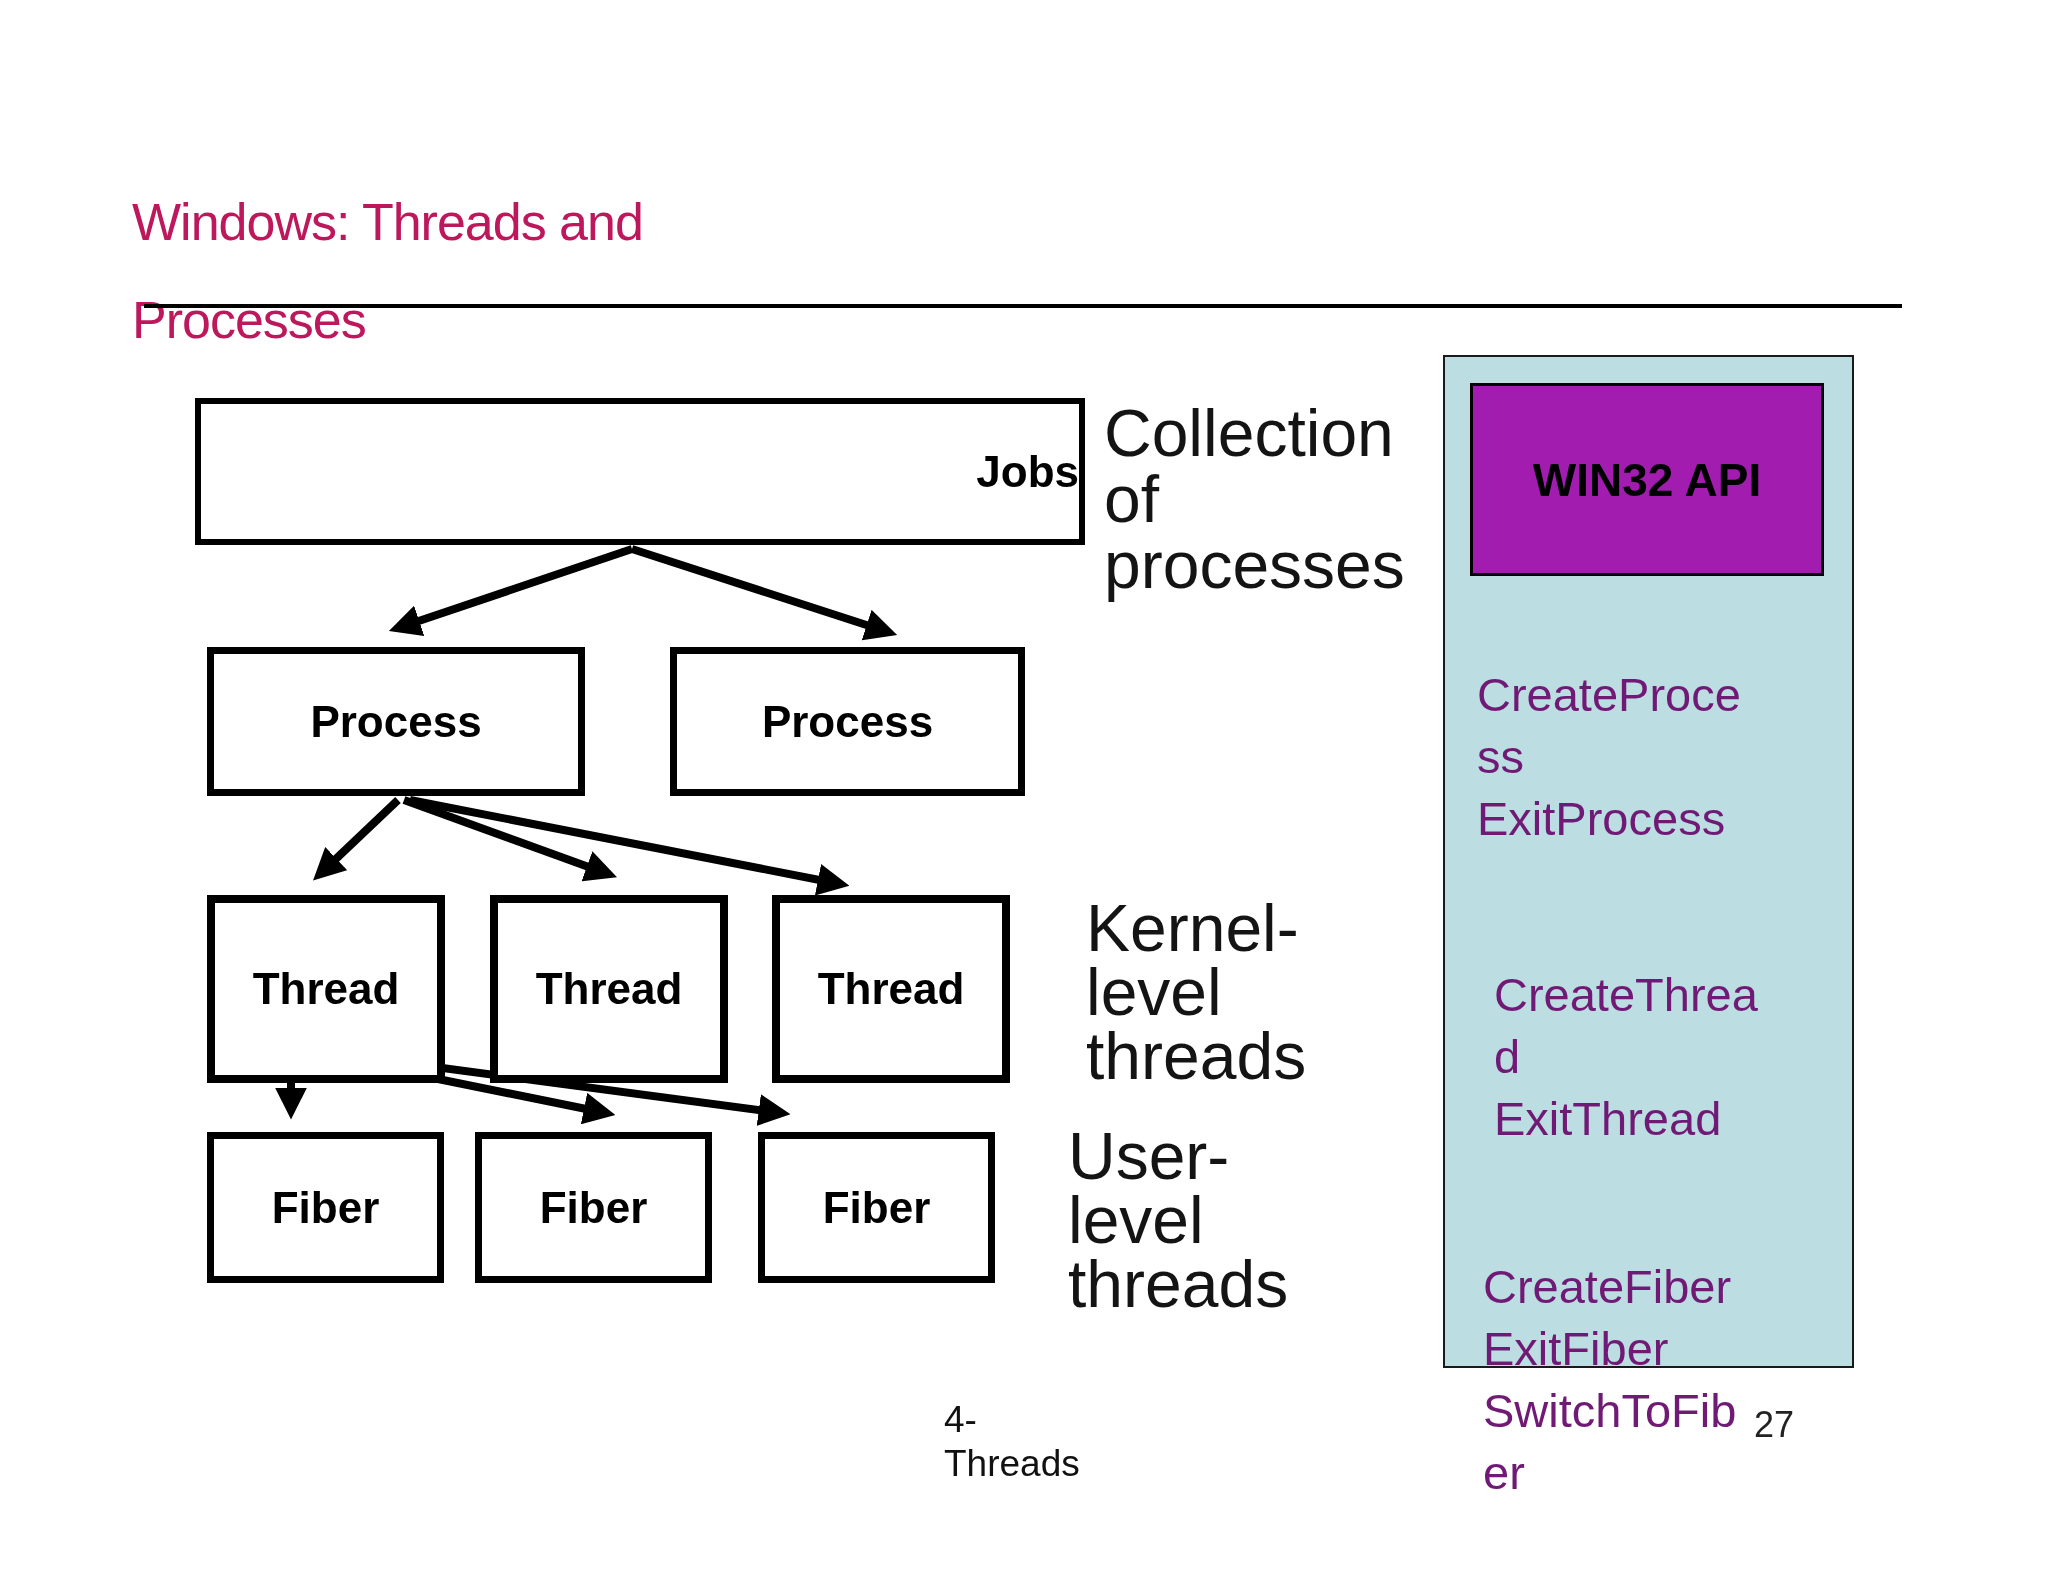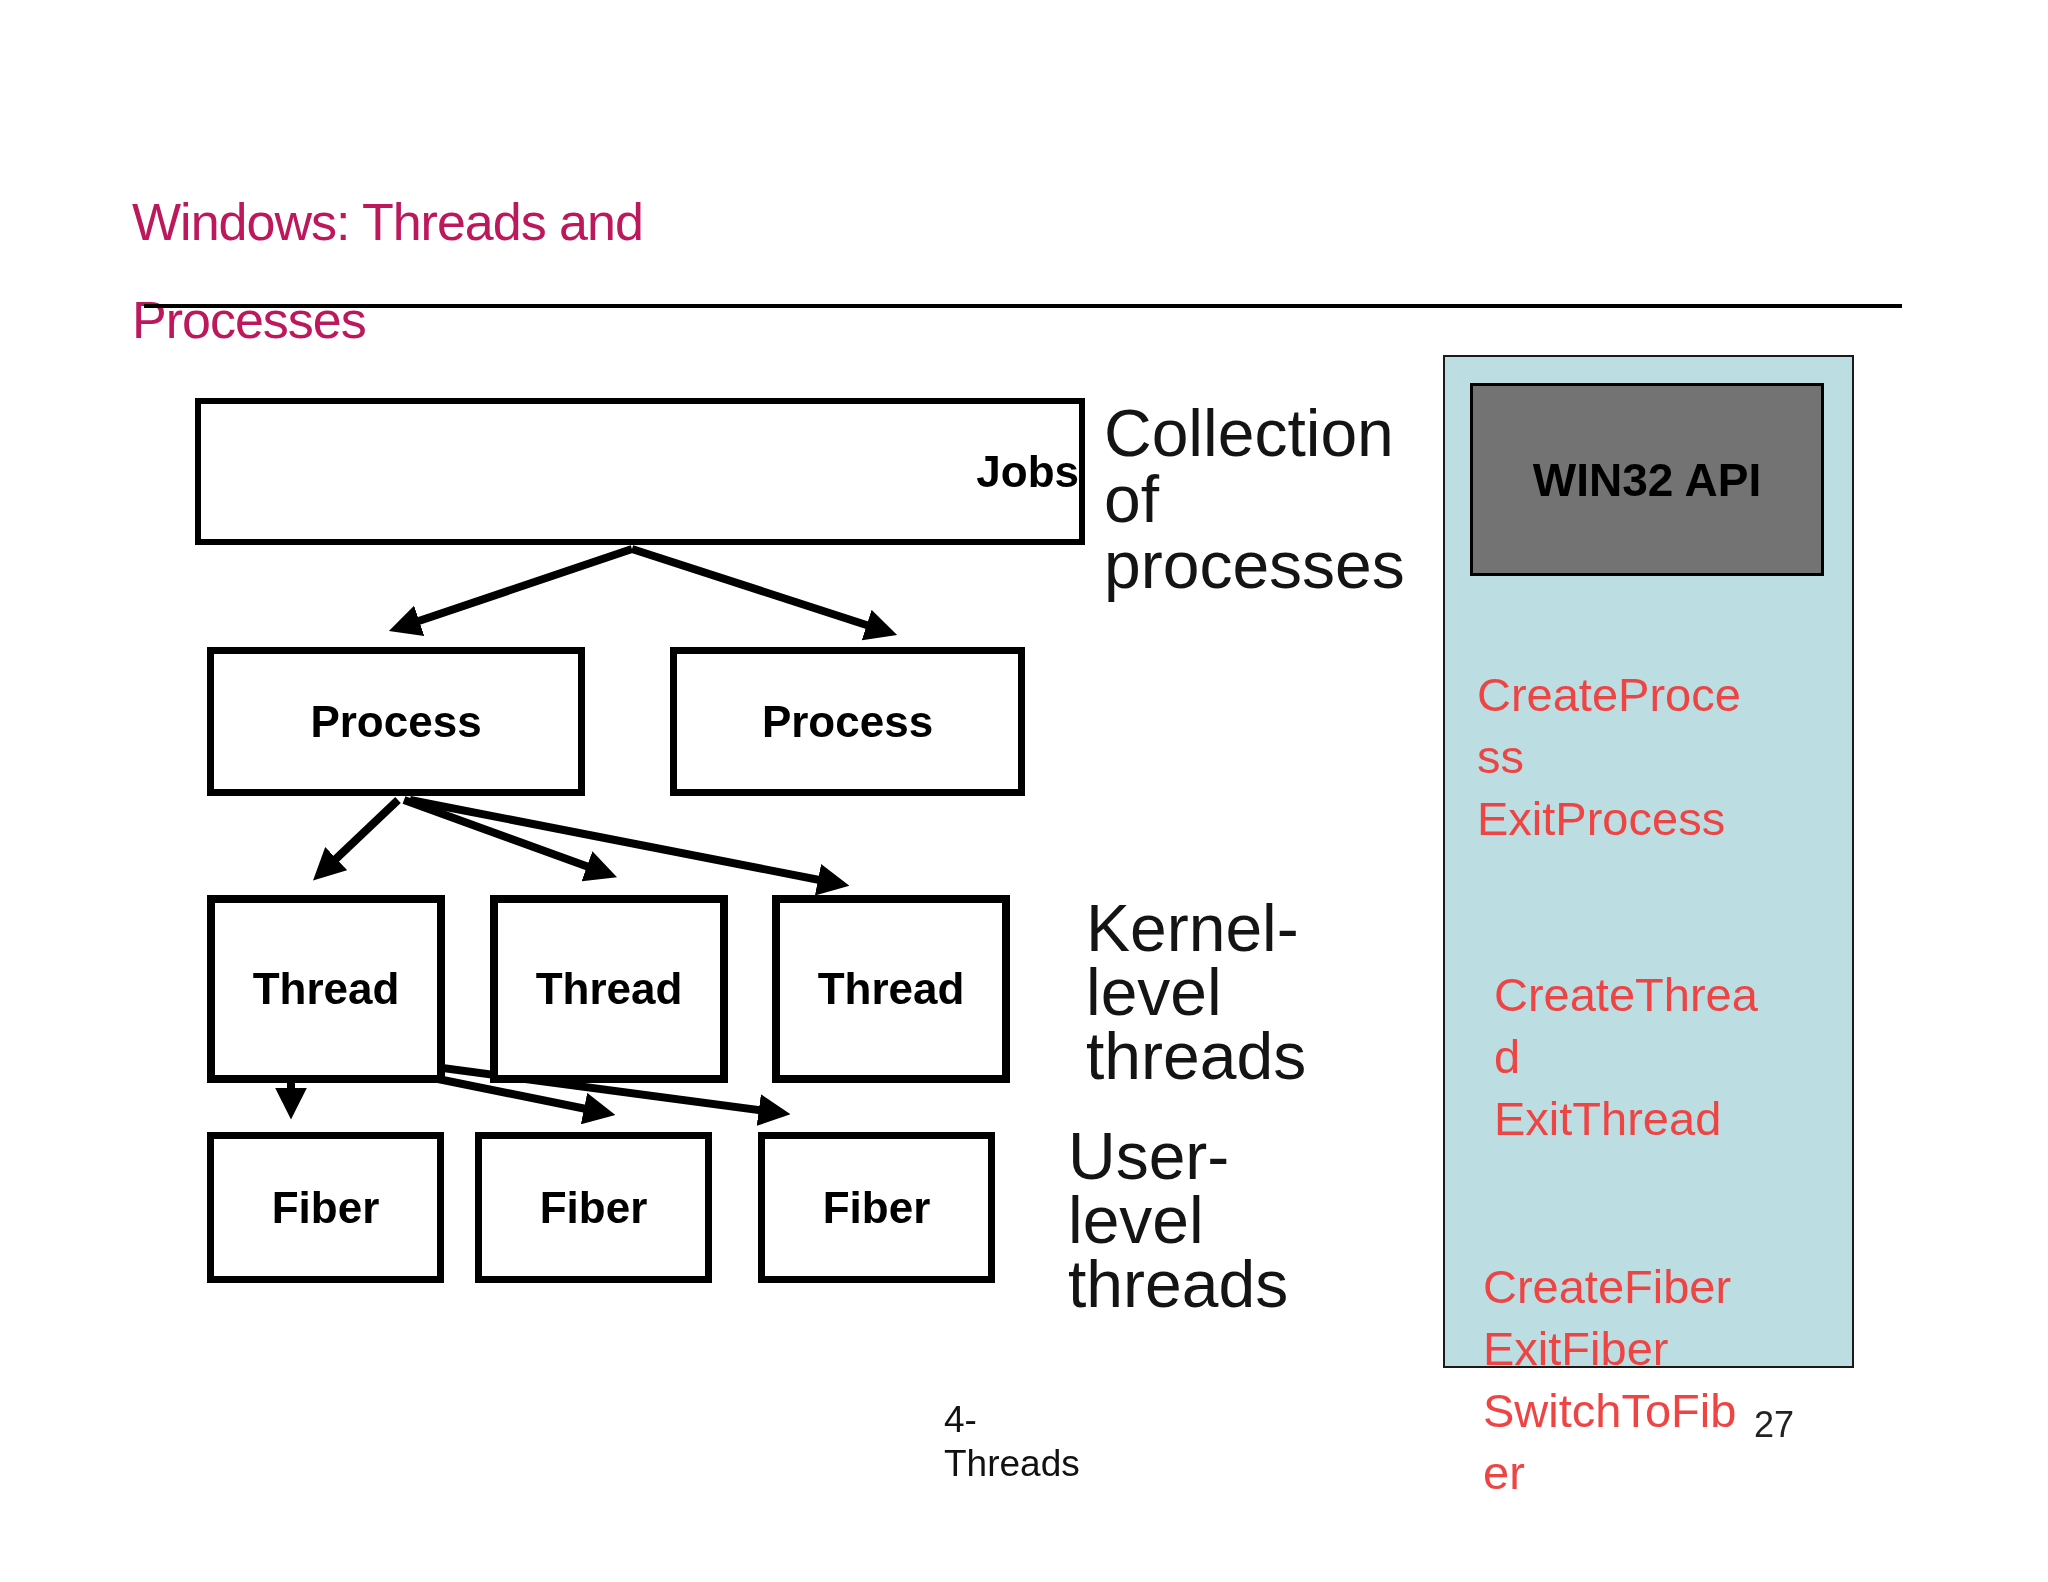--- a/index.html
+++ b/index.html
@@ -46,27 +46,27 @@
   .panel{
     left:1443px;top:355px;width:411px;height:1013px;
     box-sizing:border-box;
     background:#BCDEE2;
     border:2px solid #1a1a1a;
     z-index:1;
   }
   .apibox{
     left:1470px;top:383px;width:354px;height:193px;
     box-sizing:border-box;
-    background:#737373;border:3px solid #000;
+    background:#a21caf;border:3px solid #000;
     display:flex;align-items:center;justify-content:center;
     font-weight:bold;font-size:46px;color:#000;
     z-index:2;
   }
   .apitext{
-    color:#ef4444;font-size:47px;line-height:62px;z-index:2;
+    color:#701a75;font-size:47px;line-height:62px;z-index:2;
   }
   .api1{left:1477px;top:664px;}
   .api2{left:1494px;top:964px;}
   .api3{left:1483px;top:1256px;}
   .footer{
     left:944px;top:1398px;
     font-size:37px;line-height:44px;color:#111;
   }
   .pagenum{
     left:1754px;top:1404px;

